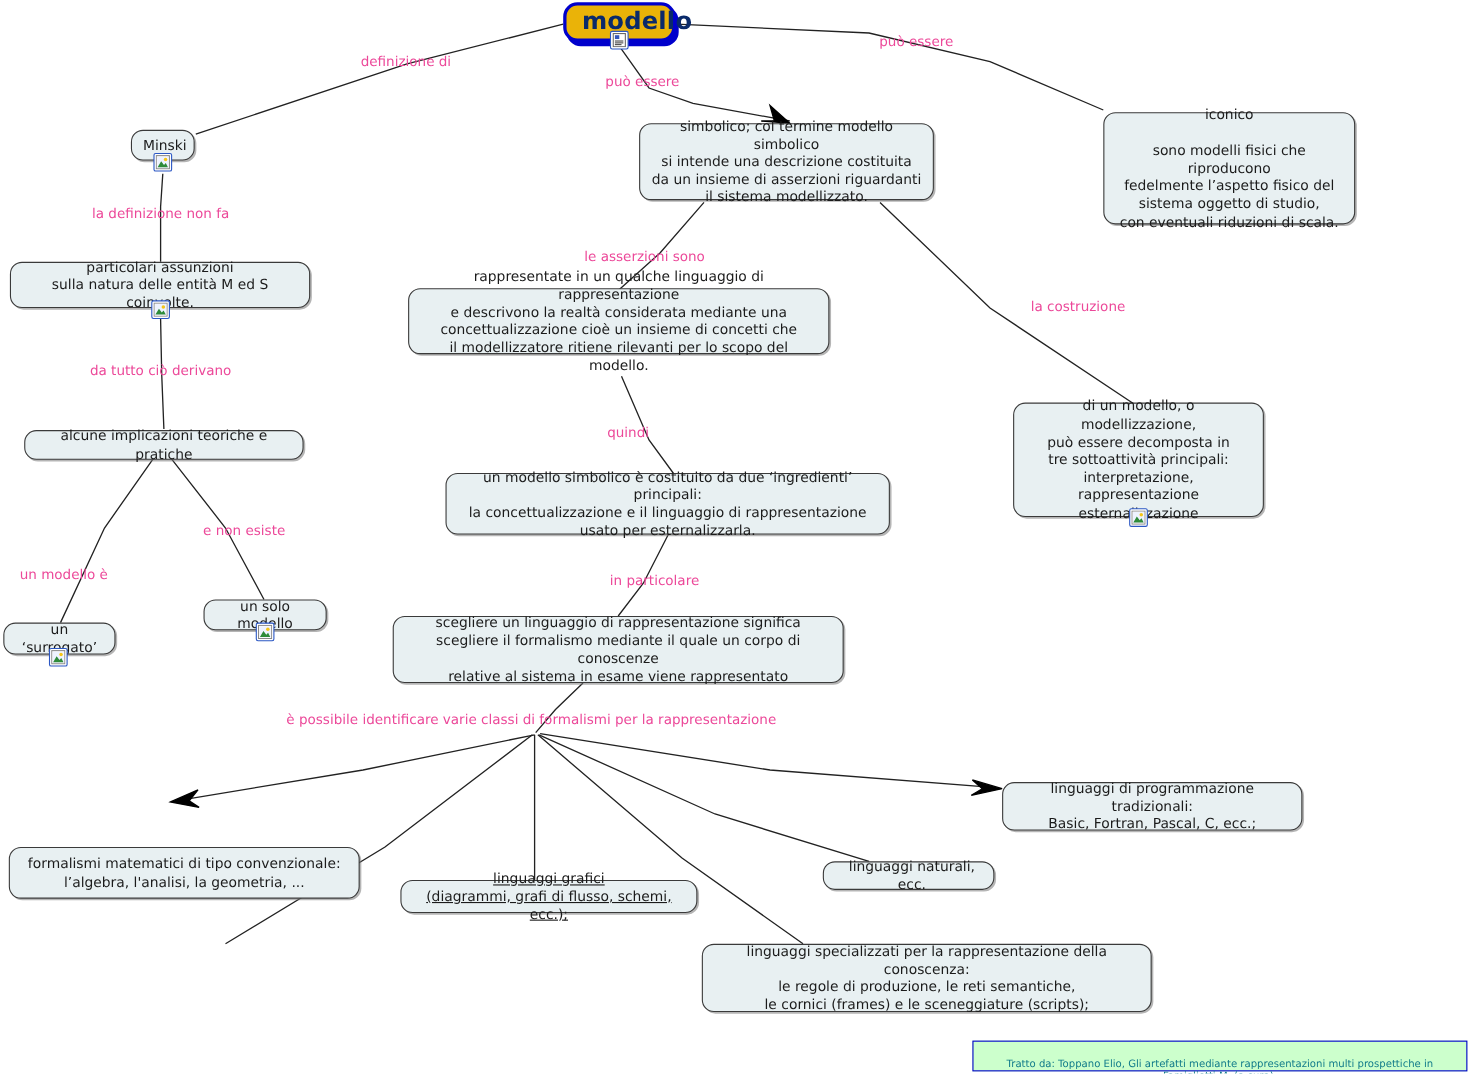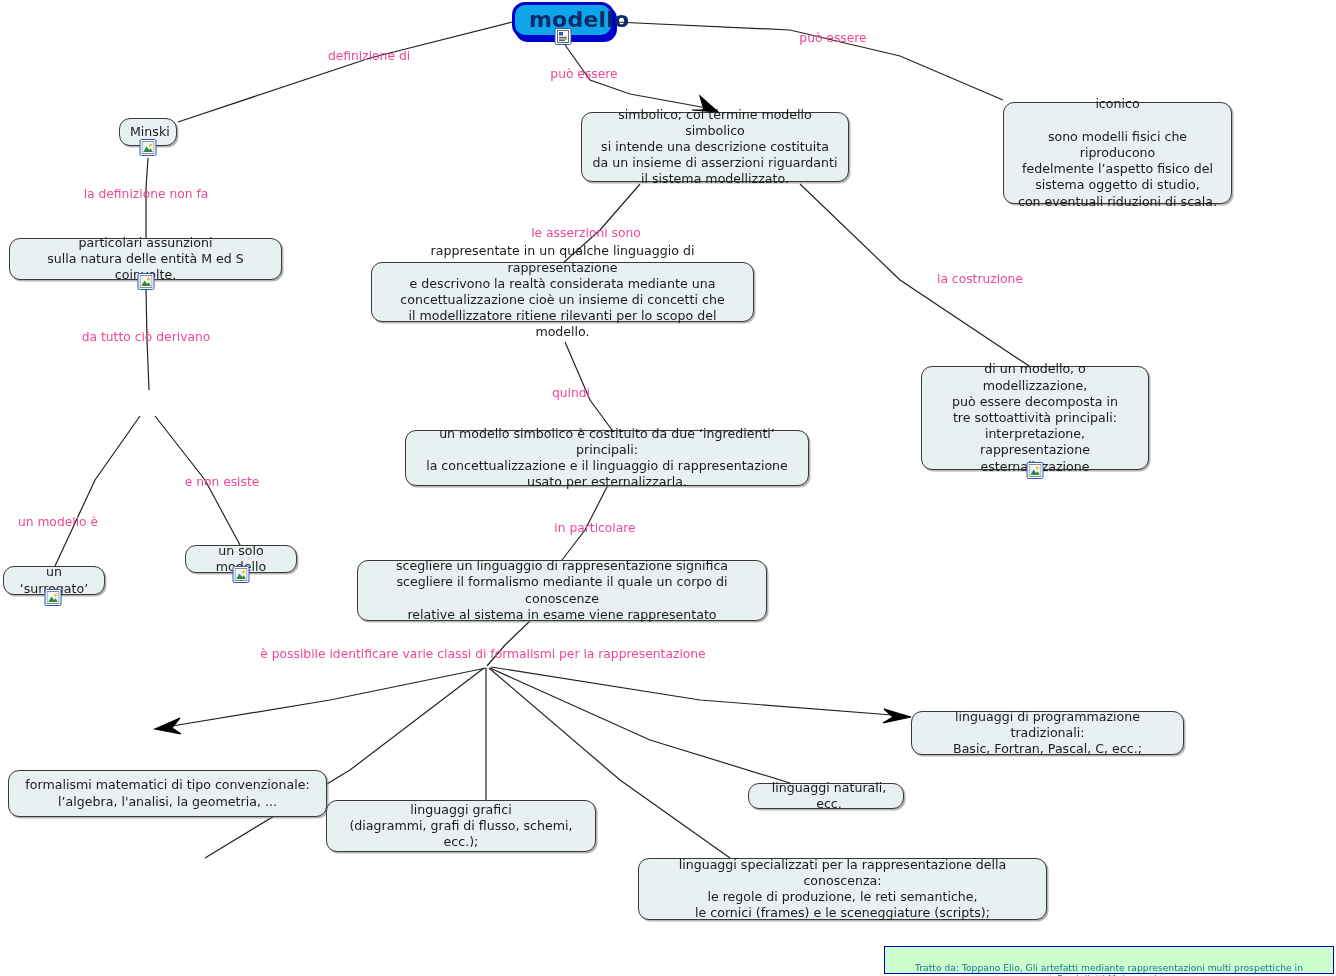--- a/index.html
+++ b/index.html
@@ -43,21 +43,21 @@
     display: flex;
     align-items: center;
     justify-content: center;
   }
   .node-text {
     display: block;
     width: 100%;
     white-space: pre-line;
   }
   .node.root {
-    background: #0ea5e9;
+    background: #eab308;
     border: 3px solid #0000cc;
     border-radius: 13px;
     box-shadow: 3px 4px 0 #0000cc;
     color: #0a2a6a;
     font-size: 22px;
     font-weight: bold;
     line-height: 26px;
     letter-spacing: 0.2px;
     padding: 2px 14px;
   }
@@ -220,20 +220,23 @@
   </div>
   <span class="res-icon" style="left:1035px; top:462px;">
     <svg width="13" height="13" viewBox="0 0 13 13">
       <rect x="0.5" y="0.5" width="12" height="12" fill="#ffffff" stroke="#888888"></rect>
       <rect x="1.5" y="1.5" width="10" height="10" fill="#eef3ff"></rect>
       <circle cx="9" cy="4" r="1.6" fill="#f5c518"></circle>
       <path d="M 1.8,11 L 5,5.6 L 7.6,9 L 9.2,7.2 L 11.2,11 Z" fill="#2e8b3a"></path>
     </svg>
   </span>
 
+  <div class="node" style="left:22px; top:391px; width:254px; height:27px;">
+    <span class="node-text">alcune implicazioni teoriche e pratiche</span>
+  </div>
 
   <div class="node" style="left:405px; top:430px; width:404px; height:56px;">
     <span class="node-text">un modello simbolico è costituito da due ‘ingredienti’ principali:
 la concettualizzazione e il linguaggio di rappresentazione
 usato per esternalizzarla.</span>
   </div>
 
   <div class="node" style="left:3px; top:566px; width:102px; height:29px;">
     <span class="node-text">un ‘surrogato’</span>
   </div>
@@ -262,21 +265,21 @@
     <span class="node-text">scegliere un linguaggio di rappresentazione significa
 scegliere il formalismo mediante il quale un corpo di conoscenze
 relative al sistema in esame viene rappresentato</span>
   </div>
 
   <div class="node" style="left:8px; top:770px; width:319px; height:47px;">
     <span class="node-text">formalismi matematici di tipo convenzionale:
 l’algebra, l'analisi, la geometria, ...</span>
   </div>
 
-  <div class="node" style="left:326px; top:800px; width:270px; height:52px;">
+  <div class="node" style="left:364px; top:800px; width:270px; height:30px;text-decoration:underline;">
     <span class="node-text">linguaggi grafici
 (diagrammi, grafi di flusso, schemi, ecc.);</span>
   </div>
 
 
   <div class="node" style="left:748px; top:783px; width:156px; height:26px;padding-left:16px;">
     <span class="node-text">linguaggi naturali, ecc.</span>
   </div>
 
   <div class="node" style="left:638px; top:858px; width:409px; height:62px;">

